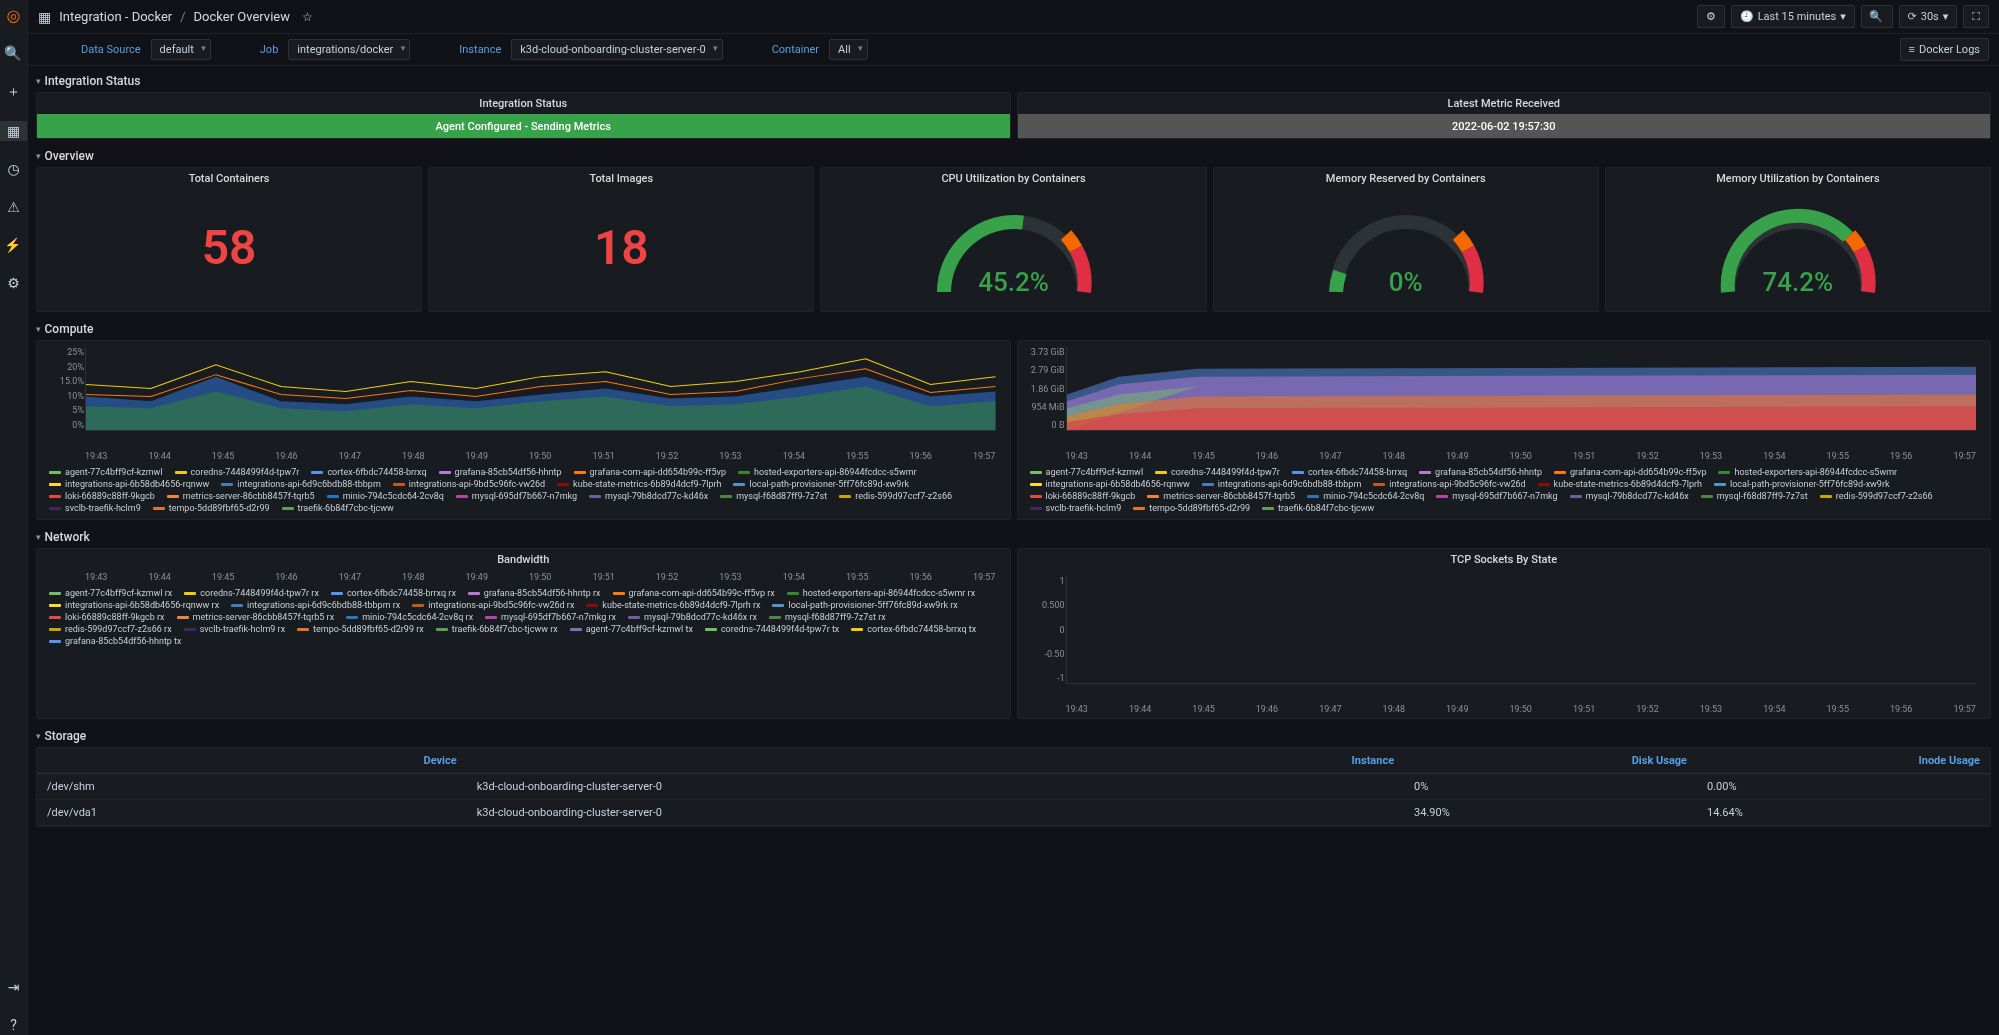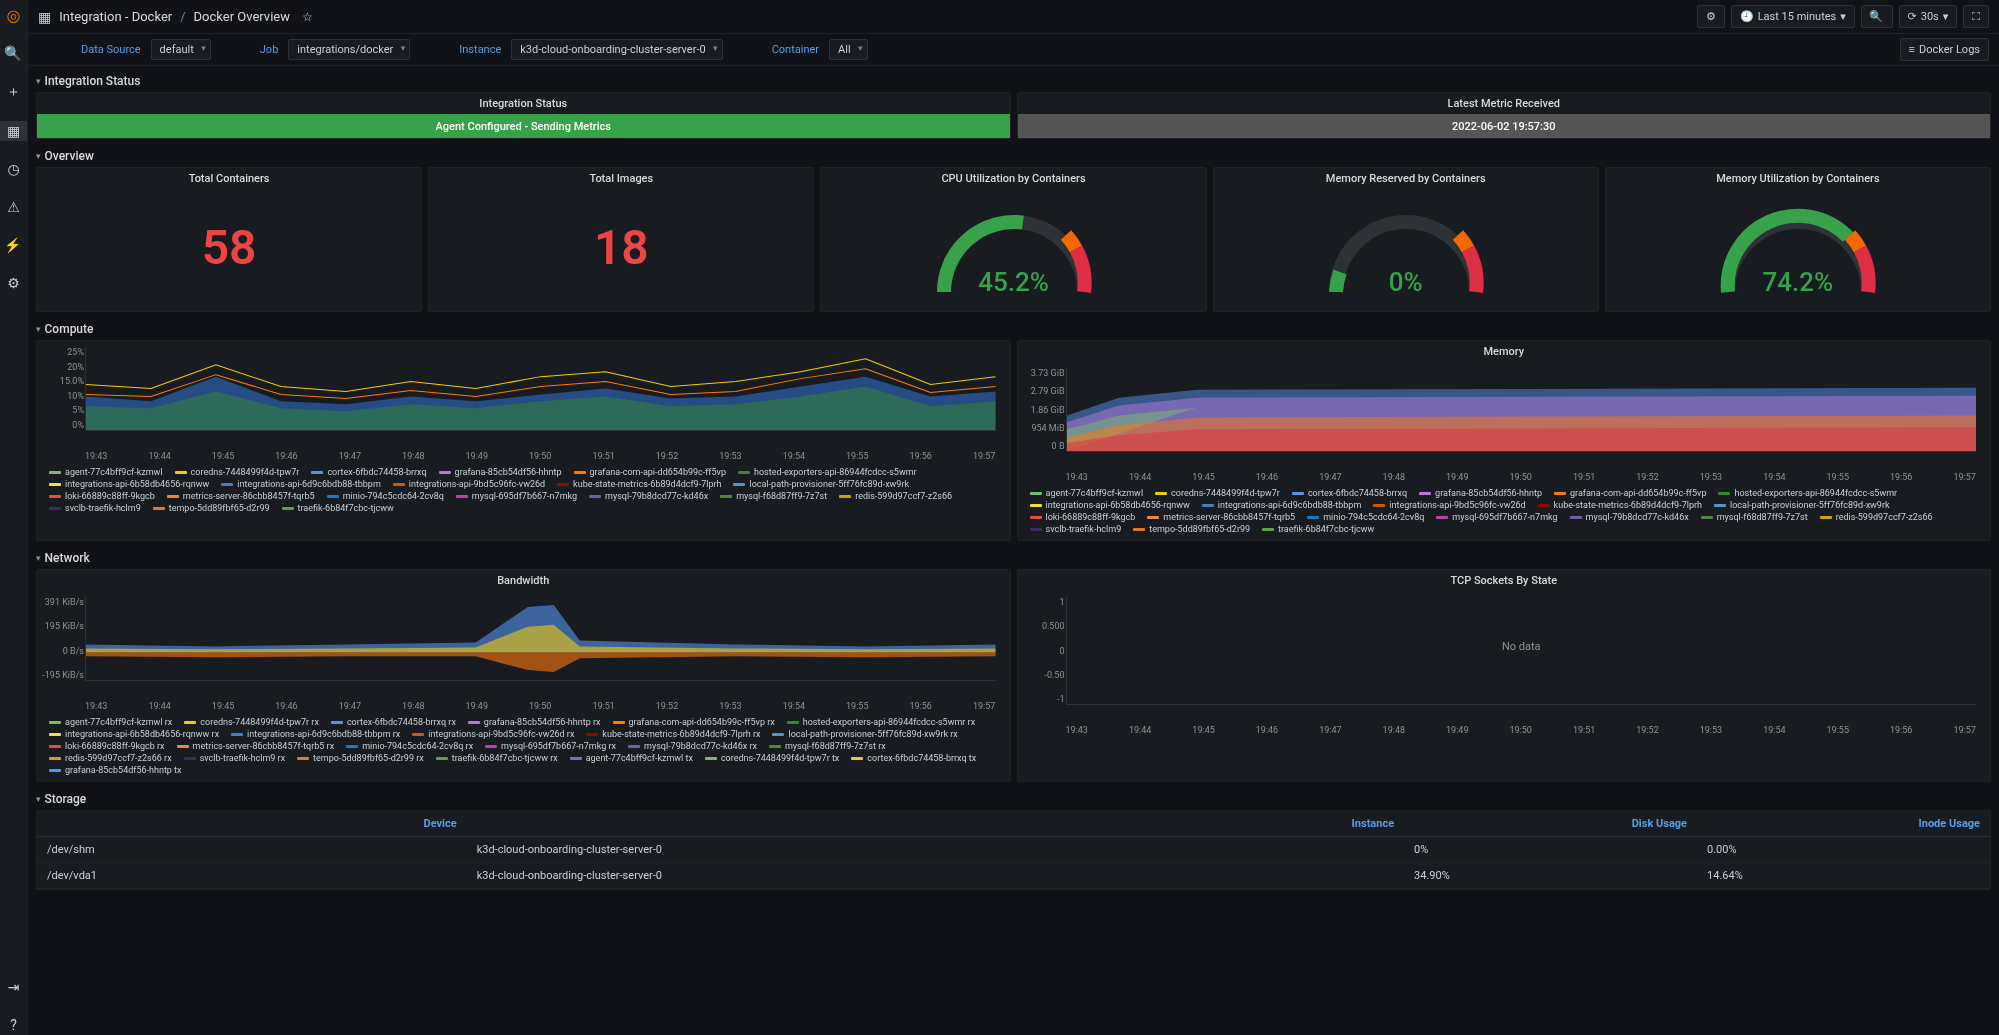--- a/index.html
+++ b/index.html
@@ -305,21 +305,20 @@
                 <span class="legend-sw" style="background: rgb(224, 117, 45);"></span>
                 <span>tempo-5dd89fbf65-d2r99</span>
               </div>
               <div class="legend-item">
                 <span class="legend-sw" style="background: rgb(98, 158, 81);"></span>
                 <span>traefik-6b84f7cbc-tjcww</span>
               </div>
             </div>
         </div>
         <div class="panel chart-panel">
-          <div class="panel-title">Memory</div>
           <div class="chart-area">
             <div class="yticks">
                 <span>3.73 GiB</span>
                 <span>2.79 GiB</span>
                 <span>1.86 GiB</span>
                 <span>954 MiB</span>
                 <span>0 B</span>
               </div>
             <svg viewBox="0 0 700 84" preserveAspectRatio="none">
               <path d="M0 84 L0 48 L40 30 L100 22 L700 20 L700 84 Z" fill="#5794f2" opacity="0.5"></path>
@@ -435,34 +434,20 @@
         </div>
       </div>
 
       <div class="row-header">
           <span class="chev">▾</span>
           <span>Network</span>
         </div>
       <div class="panels">
         <div class="panel chart-panel">
           <div class="panel-title">Bandwidth</div>
-          <div class="chart-area">
-            <div class="yticks">
-                <span>391 KiB/s</span>
-                <span>195 KiB/s</span>
-                <span>0 B/s</span>
-                <span>-195 KiB/s</span>
-              </div>
-            <svg viewBox="0 0 700 84" preserveAspectRatio="none">
-              <line x1="0" y1="56" x2="700" y2="56" stroke="#2c3235"></line>
-              <path d="M0 56 L0 48 L100 50 L200 48 L300 46 L340 10 L360 8 L380 44 L500 48 L600 50 L700 48 L700 56 Z" fill="#5794f2" opacity="0.6"></path>
-              <path d="M0 56 L0 52 L100 53 L200 52 L300 51 L340 30 L360 28 L380 50 L500 52 L600 53 L700 52 L700 56 Z" fill="#f2cc0c" opacity="0.6"></path>
-              <path d="M0 56 L0 60 L100 61 L200 60 L300 60 L340 74 L360 76 L380 62 L500 60 L600 61 L700 60 L700 56 Z" fill="#ff780a" opacity="0.6"></path>
-            </svg>
-          </div>
           <div class="xticks">
               <span>19:43</span>
               <span>19:44</span>
               <span>19:45</span>
               <span>19:46</span>
               <span>19:47</span>
               <span>19:48</span>
               <span>19:49</span>
               <span>19:50</span>
               <span>19:51</span>
@@ -579,21 +564,20 @@
         <div class="panel chart-panel">
           <div class="panel-title">TCP Sockets By State</div>
           <div class="chart-area tcp-chart-area">
             <div class="yticks">
                 <span>1</span>
                 <span>0.500</span>
                 <span>0</span>
                 <span>-0.50</span>
                 <span>-1</span>
               </div>
-            <div class="nodata">No data</div>
           </div>
           <div class="xticks">
               <span>19:43</span>
               <span>19:44</span>
               <span>19:45</span>
               <span>19:46</span>
               <span>19:47</span>
               <span>19:48</span>
               <span>19:49</span>
               <span>19:50</span>

